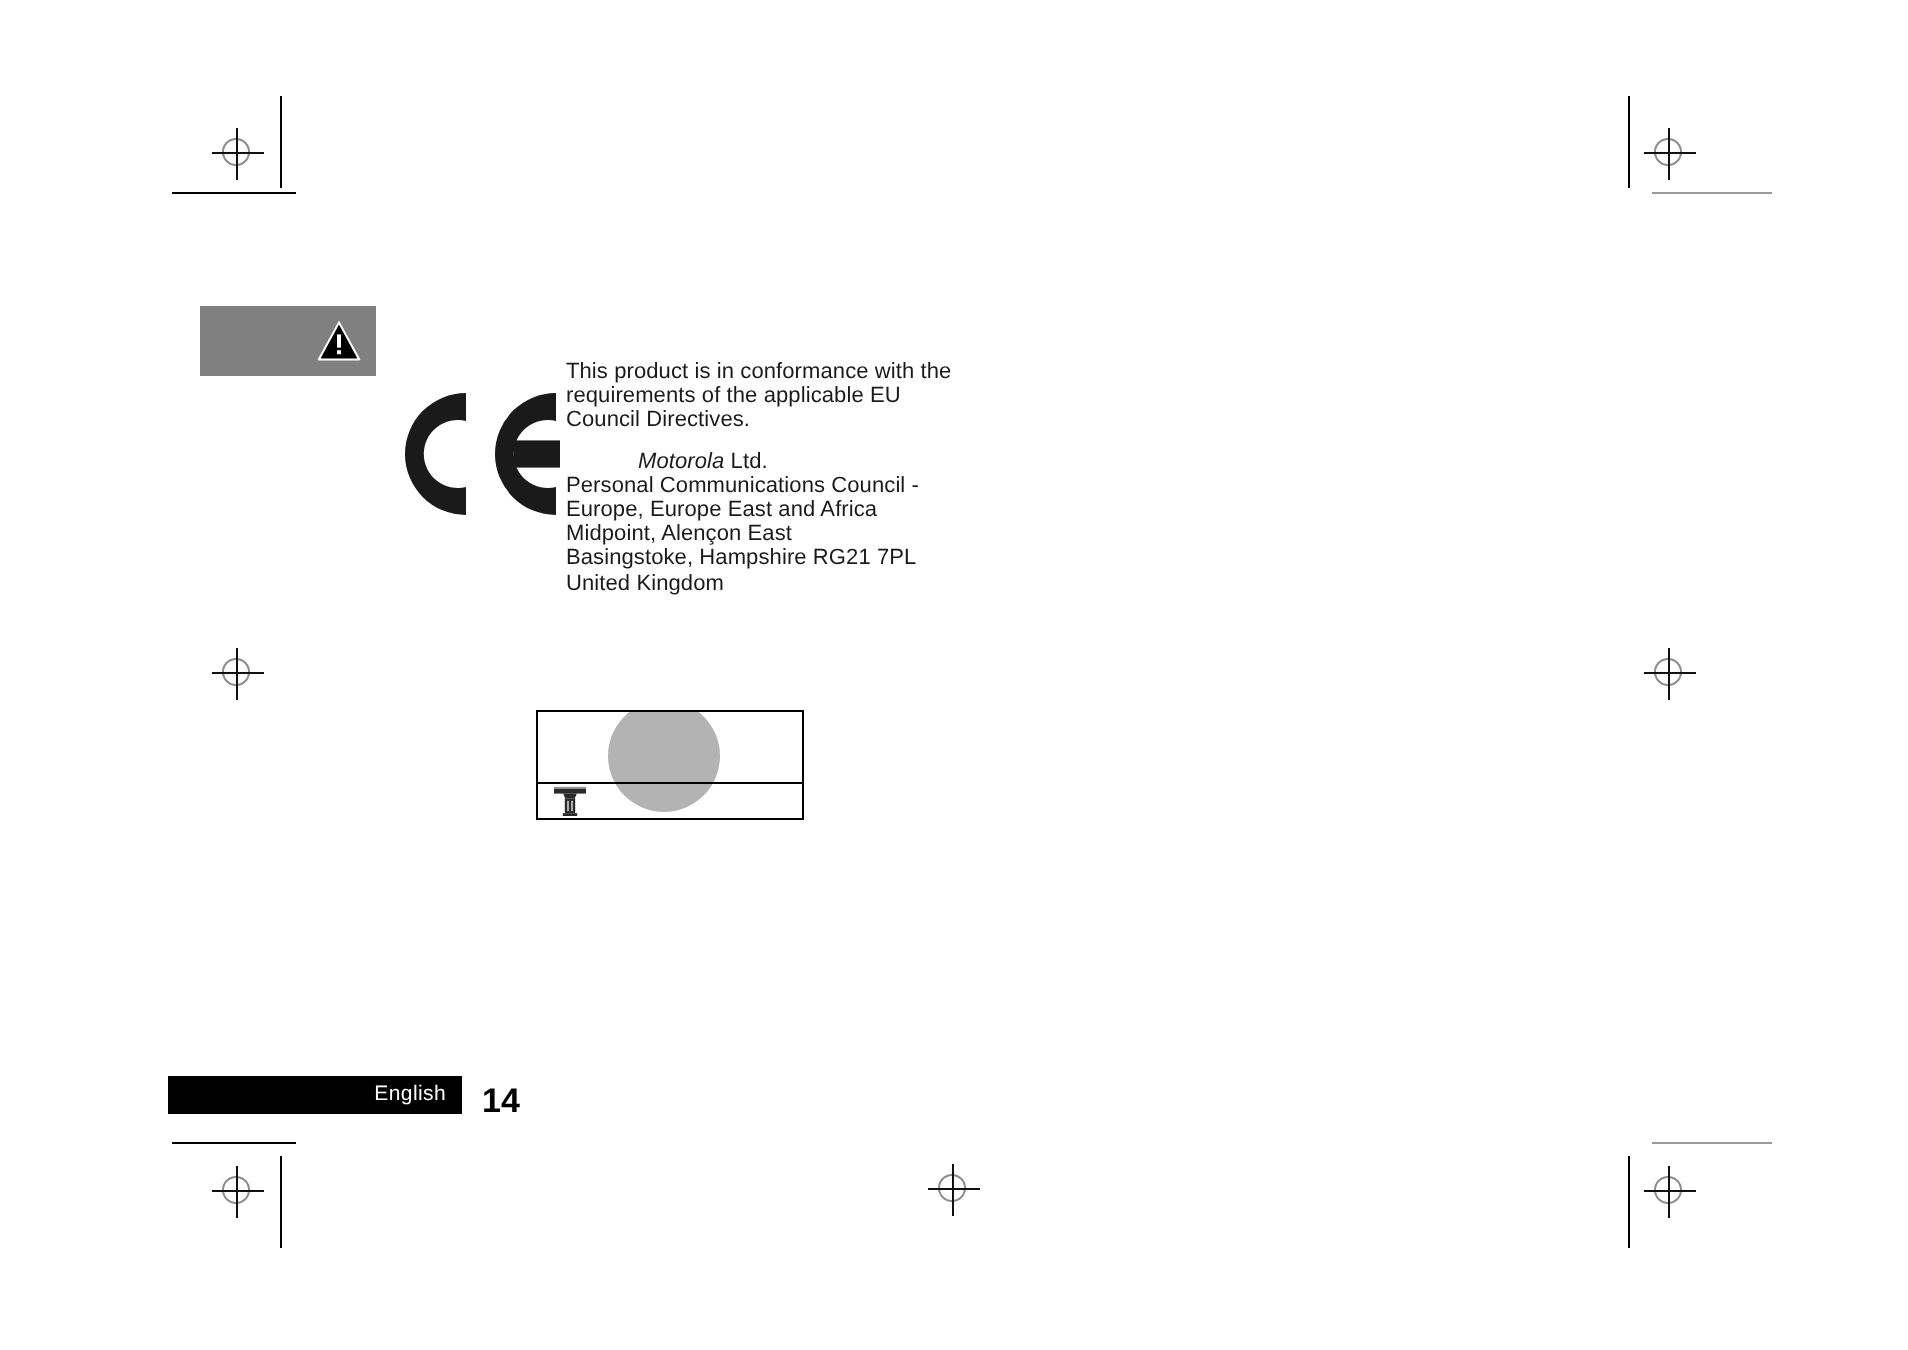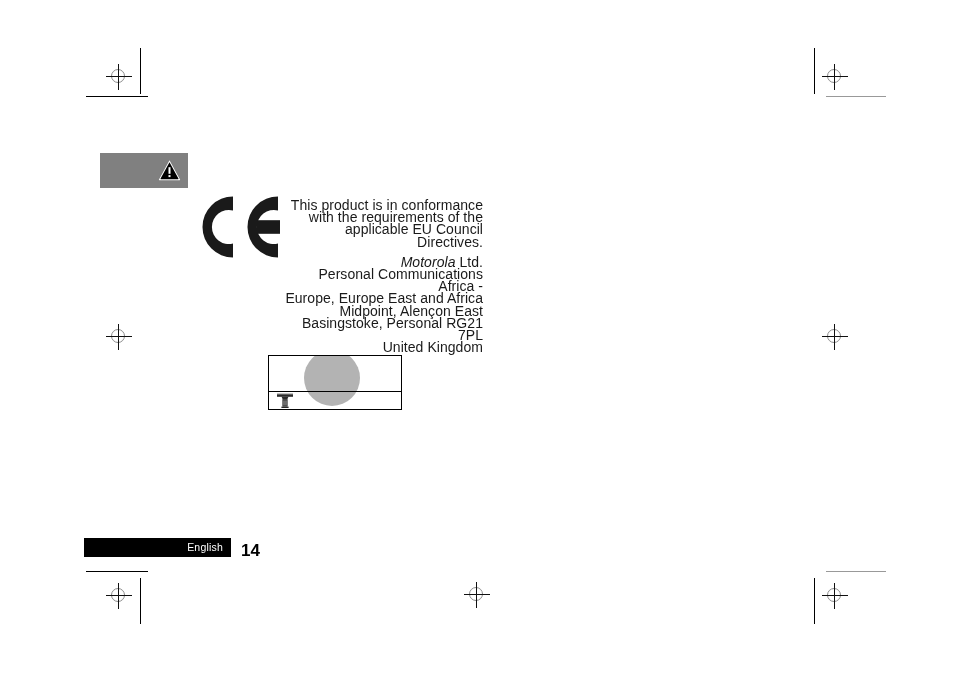--- a/index.html
+++ b/index.html
@@ -81,27 +81,26 @@
     left: 200px;
     top: 193px;
     width: 80px;
     height: 68px;
   }
 
   
   .body-text {
     position: absolute;
     left: 283px;
-    top: 199px;
+    top: 180px;
     width: 200px;
-    font-size: 14px;
+    font-size: 11px;
     line-height: 12.2px;
     color: #1a1a1a;
     letter-spacing: 0.05px;
-    text-align: right;
   }
   .body-text p {
     margin: 0 0 8px 0;
   }
   .body-text p:last-child { margin-bottom: 0; }
   .body-text .it { font-style: italic; margin-left: 36px; }
 
   
   .diagram-box {
     position: absolute;
@@ -241,24 +240,24 @@
 
       <path d="M78 3.5 A30.5 30.5 0 1 0 78 64.5 L78 50.5 A17 17 0 1 1 78 17.5 Z" fill="#1a1a1a"></path>
       <rect x="57" y="27.2" width="23" height="13.6" fill="#1a1a1a"></rect>
     </svg>
   </div>
 
   <div class="body-text">
     <p>This product is in conformance with the requirements of the applicable EU Council Directives.</p>
     <p>
       <span class="it">Motorola</span><span> Ltd.</span><br>
-      <span>Personal Communications Africa -</span><br>
+      <span>Personal Communications Council -</span><br>
       <span>Europe, Europe East and Africa</span><br>
       <span>Midpoint, Alençon East</span><br>
-      <span>Basingstoke, Personal RG21 7PL</span><br>
+      <span>Basingstoke, Hampshire RG21 7PL</span><br>
       <span>United Kingdom</span>
     </p>
   </div>
 
   <div class="diagram-box">
     <div class="diagram-circle"></div>
     <div class="diagram-divider"></div>
     <div class="diagram-icon">
       <svg viewBox="0 0 18 16" width="18" height="16" aria-hidden="true">
         <rect x="1" y="1.2" width="16" height="2.6" fill="#2b2b2b"></rect>

